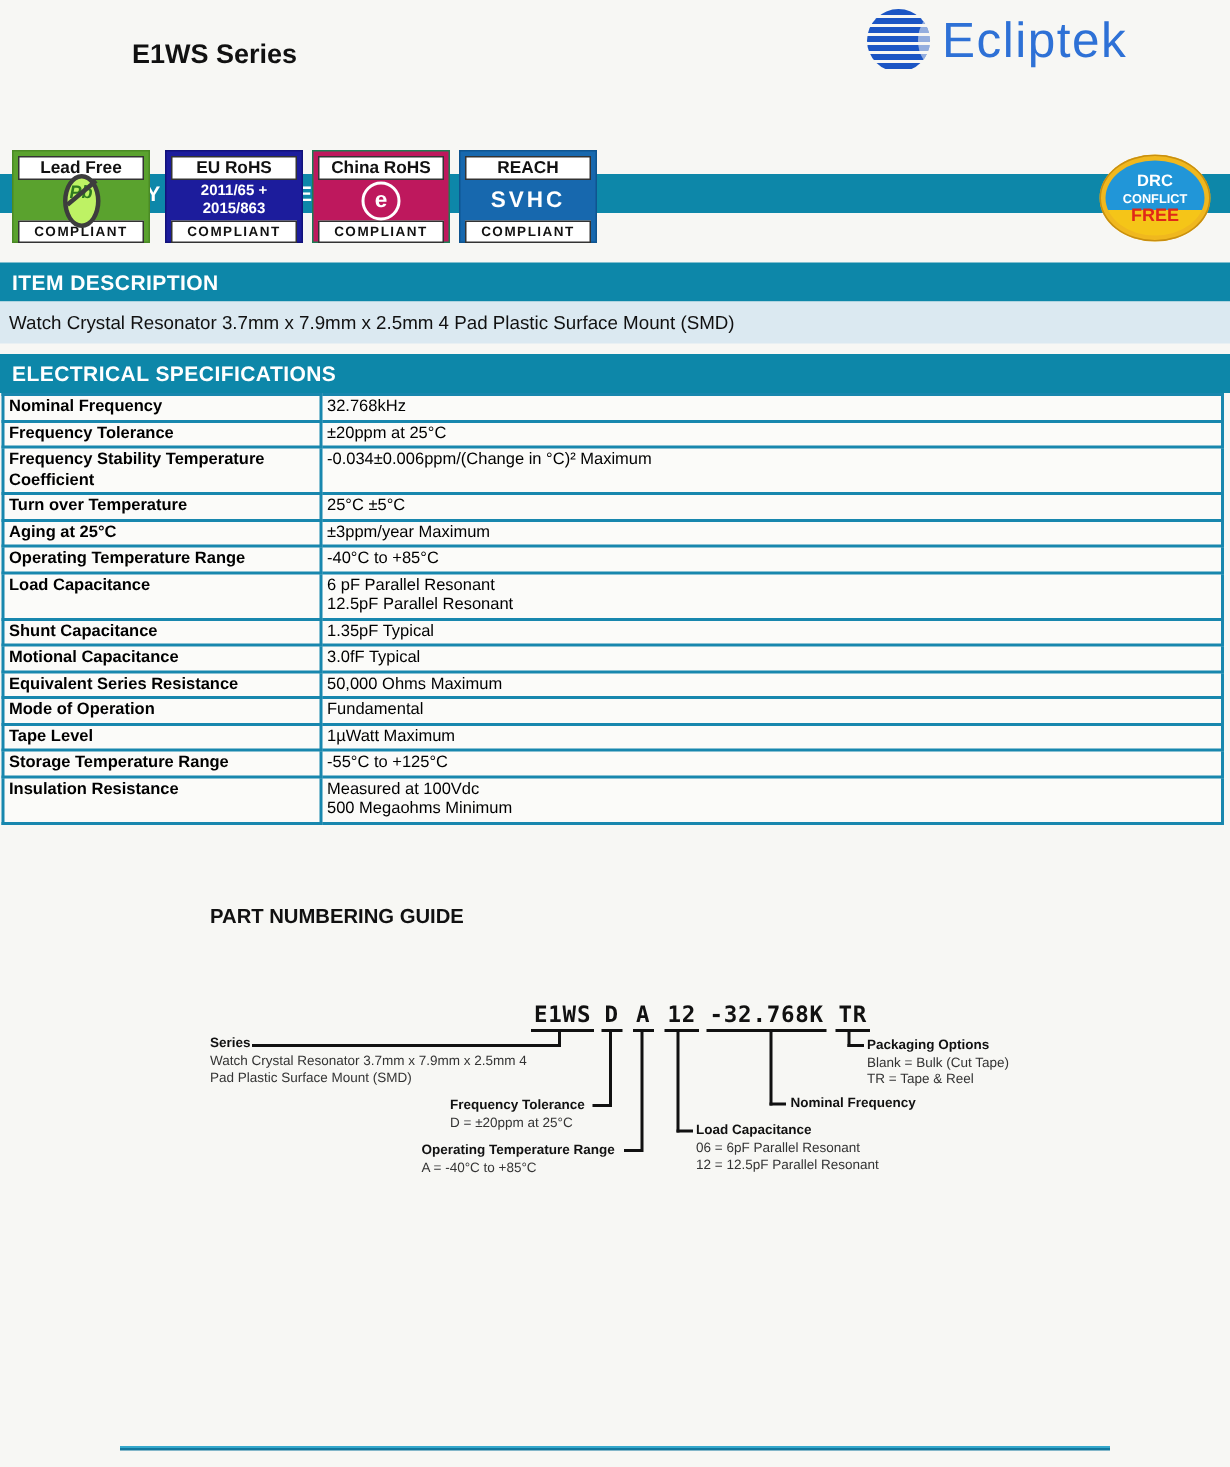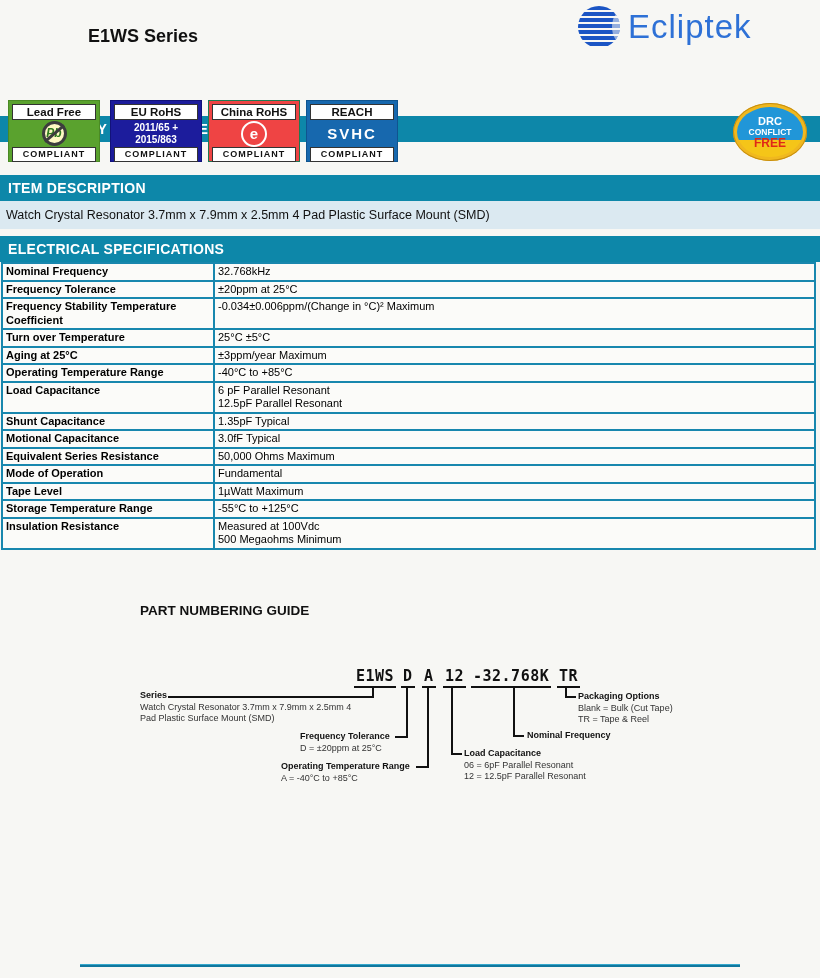--- a/index.html
+++ b/index.html
@@ -21,24 +21,24 @@
   .banner { position:absolute; left:0; width:820px; height:26px; background:#0d87a9;
     color:#fff; font-weight:bold; font-size:14px; line-height:26px; padding-left:8px; letter-spacing:.3px; }
 
   
   .badge { position:absolute; top:100px; height:62px; width:92px; padding:3px; text-align:center; }
   .badge-head { background:#fff; border:1px solid #333; font-weight:bold; font-size:11.5px; line-height:14px; color:#111; }
   .badge-mid { height:27px; display:flex; align-items:center; justify-content:center; }
   .badge-foot { background:#fff; border:1px solid #333; font-weight:bold; font-size:9px; letter-spacing:1px; line-height:13px; color:#111; }
   .b-leadfree { left:8px;  background:#5aa22e; border:1px solid #4a8a24; }
   .b-eurohs   { left:110px; background:#1c1c9c; border:1px solid #12127a; }
-  .b-china    { left:208px; background:#ef4444; border:1px solid #1e7a53; }
+  .b-china    { left:208px; background:#be185d; border:1px solid #1e7a53; }
   .b-reach    { left:306px; background:#1768ae; border:1px solid #0f548f; }
   .b-eurohs .badge-mid { flex-direction:column; color:#fff; font-size:10px; font-weight:bold; line-height:12px; }
-  .pb-circle { width:25px; height:25px; border-radius:50%; background:#fef9c3; border:3px solid #3d3d3d;
+  .pb-circle { width:25px; height:36px; border-radius:50%; background:#bef264; border:3px solid #3d3d3d;
     color:#2f7a1f; font-weight:bold; font-style:italic; font-size:12px; line-height:19px; position:relative; }
   .pb-circle:after { content:""; position:absolute; left:-3px; top:8px; width:25px; height:3px;
     background:#3d3d3d; transform:rotate(-40deg); }
   .e-circle { width:26px; height:26px; border-radius:50%; border:2.5px solid #fff;
     color:#fff; font-weight:bold; font-size:15px; line-height:21px; }
   .svhc { color:#fff; font-weight:bold; font-size:15px; letter-spacing:2px; }
 
   
   .drc { position:absolute; left:733px; top:103px; width:74px; height:58px; border-radius:50%;
     background:#f0b81e; padding:4px; box-shadow:0 0 0 1px #c88f10 inset; }

